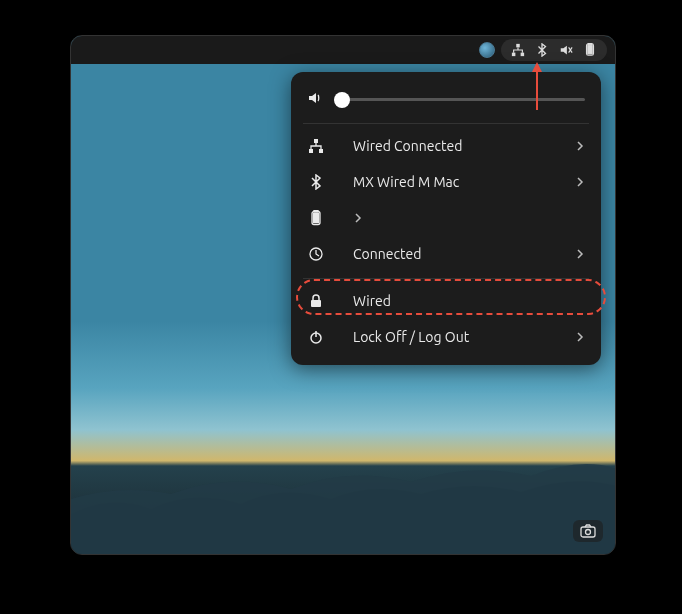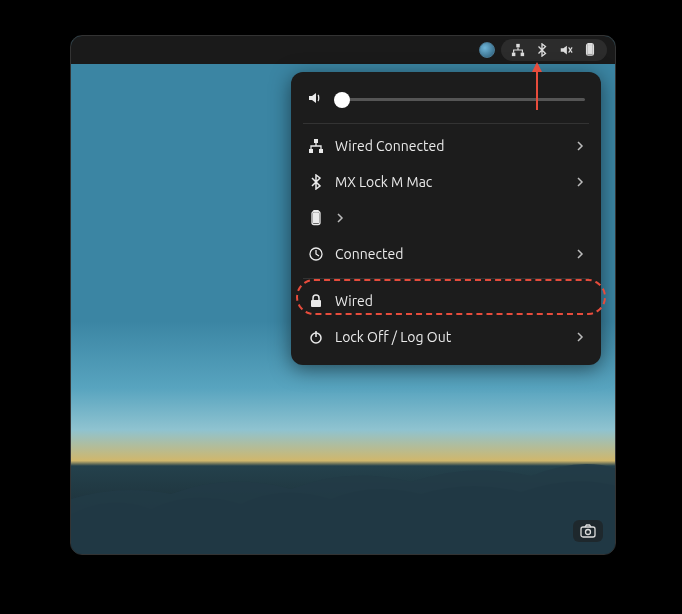--- a/index.html
+++ b/index.html
@@ -104,21 +104,21 @@
   }
   .divider {
     height: 1px;
     background: #333;
     margin: 0 12px 4px 12px;
   }
   .menu-item {
     display: flex;
     align-items: center;
     padding: 10px 16px;
-    gap: 10px;
+    gap: 28px;
     cursor: pointer;
     position: relative;
   }
   .mi-icon { width: 18px; display: flex; justify-content: center; }
   .mi-icon svg { width: 16px; height: 16px; color: #eaeaea; }
   .mi-label { flex: 1; }
   .mi-chev svg { width: 10px; height: 10px; color: #bbb; }
   .spacer { height: 6px; }
   .highlight-ring {
     position: absolute;
@@ -214,21 +214,21 @@
             <path d="M3 1l4 4-4 4"></path>
           </svg></span>
     </div>
 
     <div class="menu-item">
       <span class="mi-icon">
         <svg viewBox="0 0 16 16" fill="none" stroke="currentColor" stroke-width="1.5">
             <path d="M4 4l8 8-4 3V1l4 3-8 8"></path>
           </svg>
       </span>
-      <span class="mi-label">MX Lock M Mac</span>
+      <span class="mi-label">MX Wired M Mac</span>
       <span class="mi-chev"><svg viewBox="0 0 10 10" fill="none" stroke="currentColor" stroke-width="1.5">
             <path d="M3 1l4 4-4 4"></path>
           </svg></span>
     </div>
 
     <div class="menu-item">
       <span class="mi-icon">
         <svg viewBox="0 0 16 16" fill="none" stroke="currentColor" stroke-width="1.3">
             <rect x="4" y="1.5" width="8" height="13" rx="2"></rect>
             <rect x="6" y="0" width="4" height="2" fill="currentColor"></rect>

